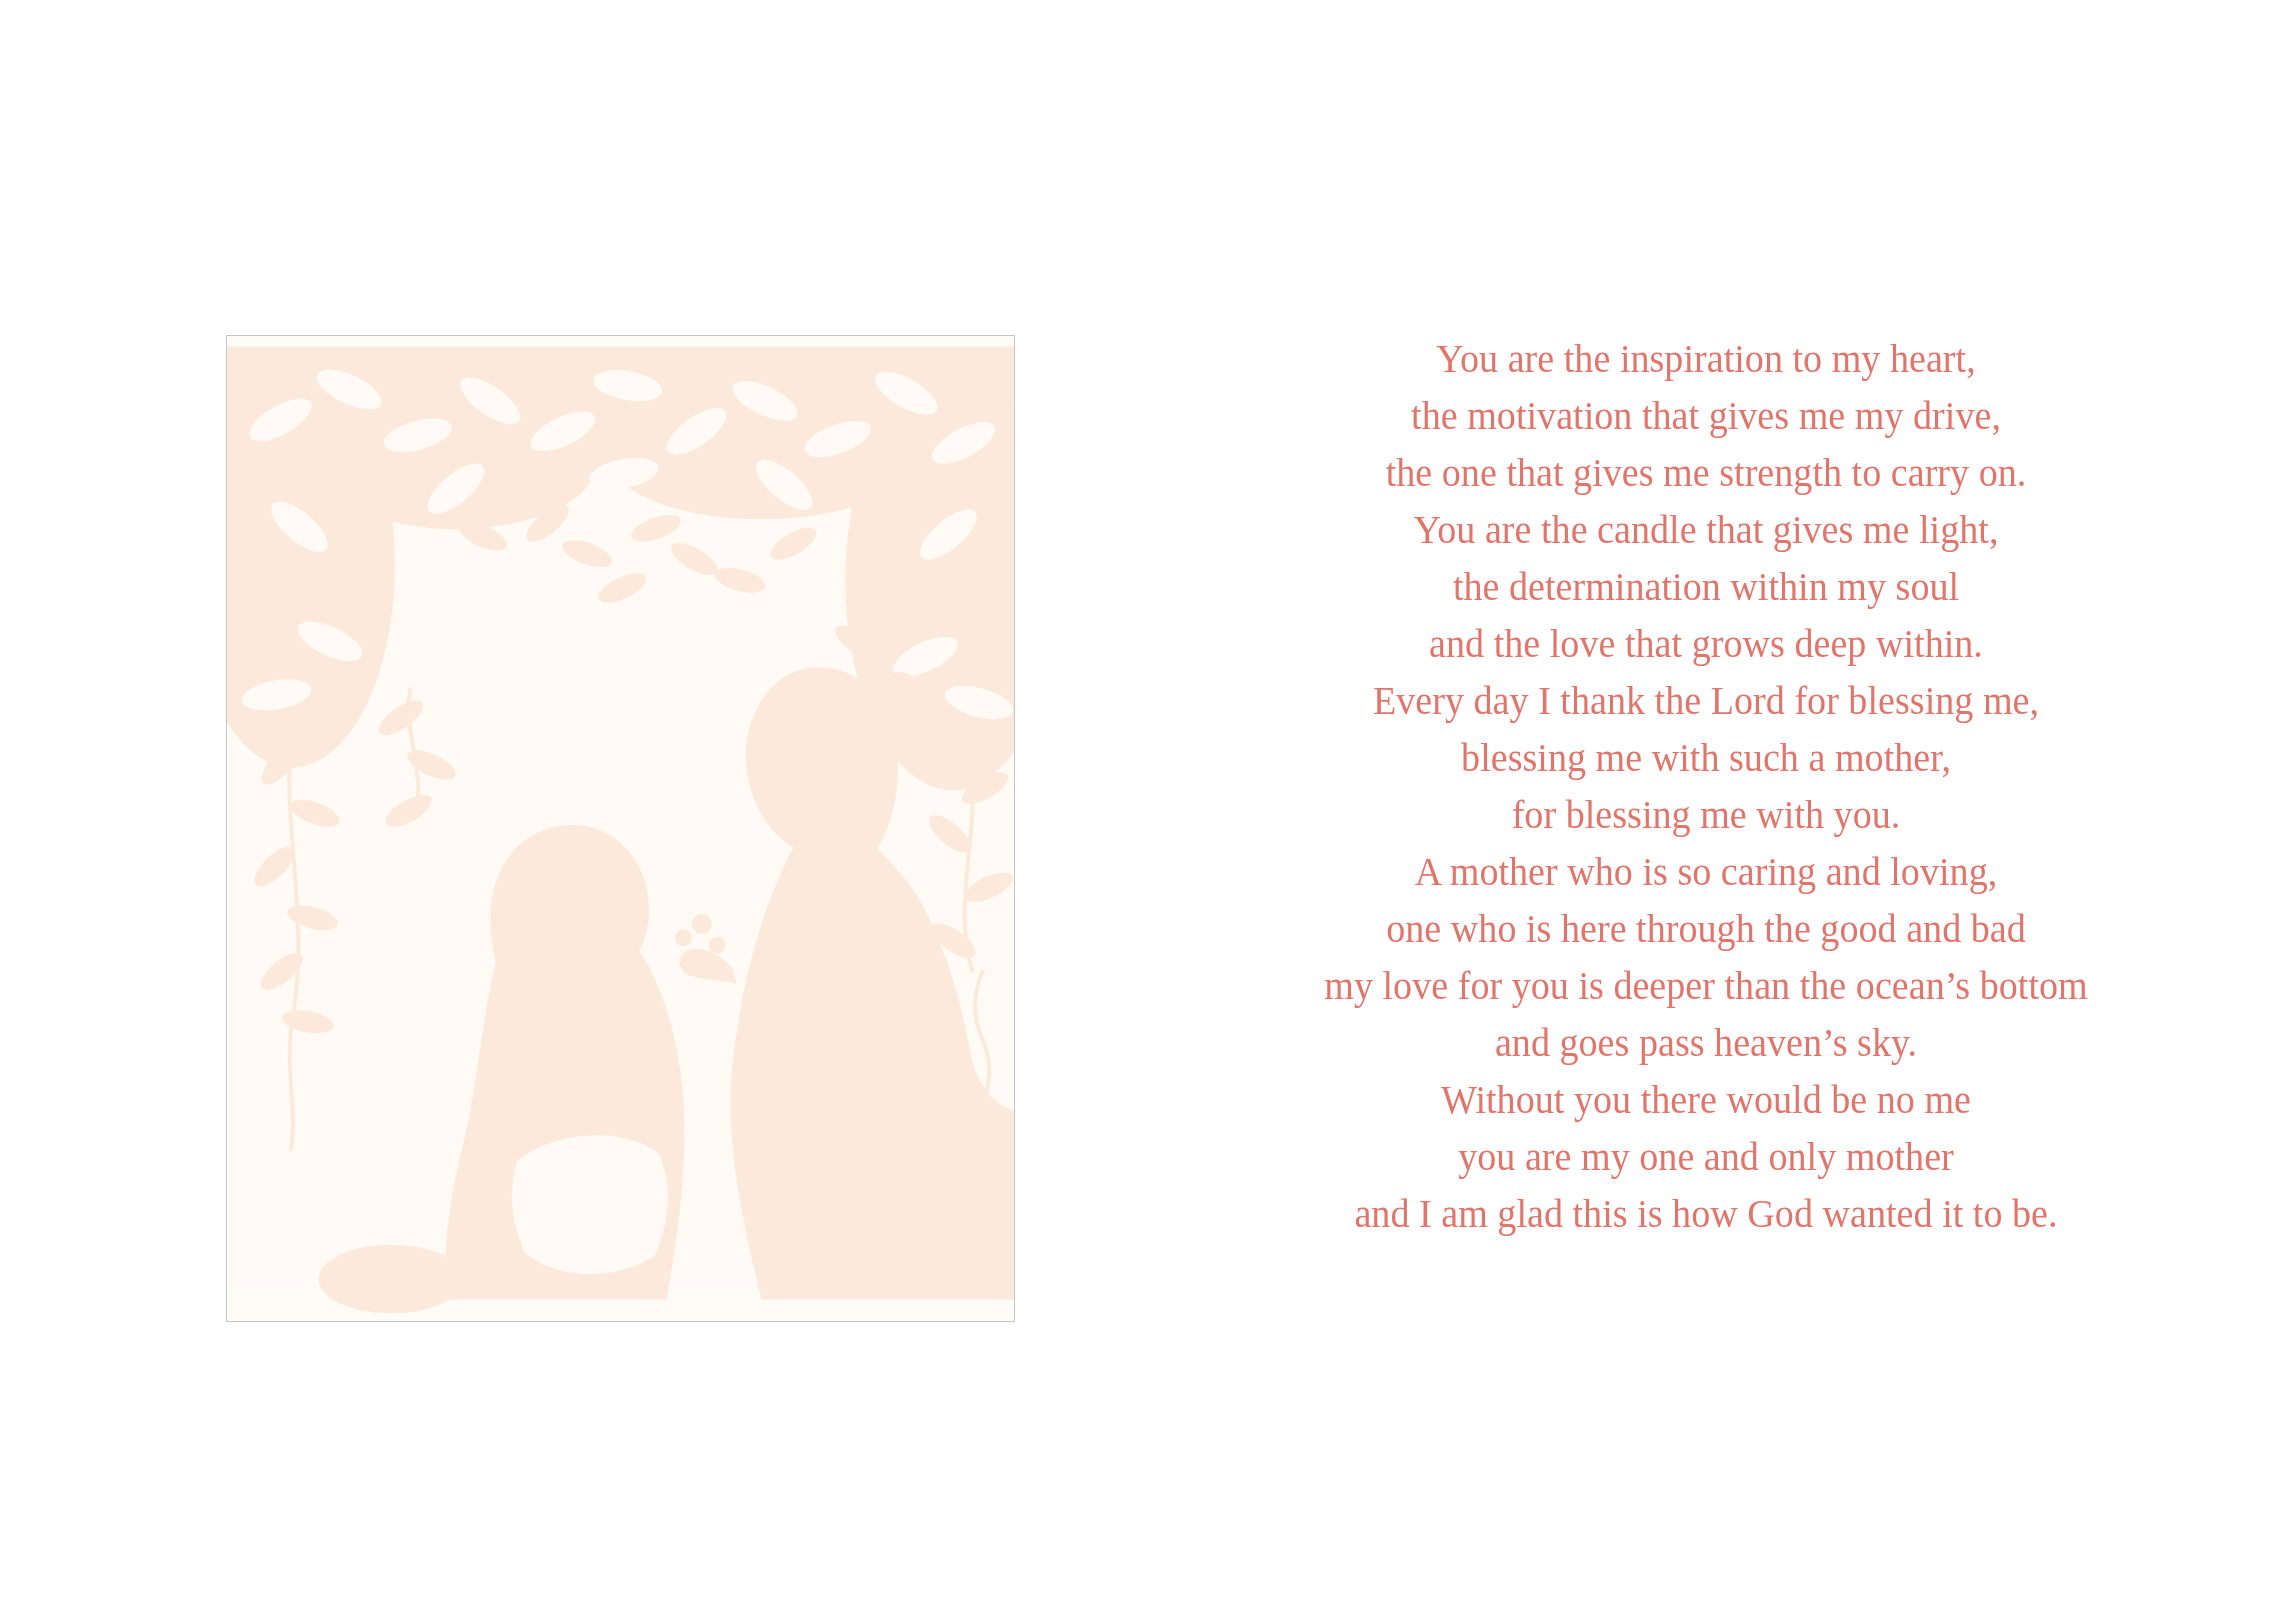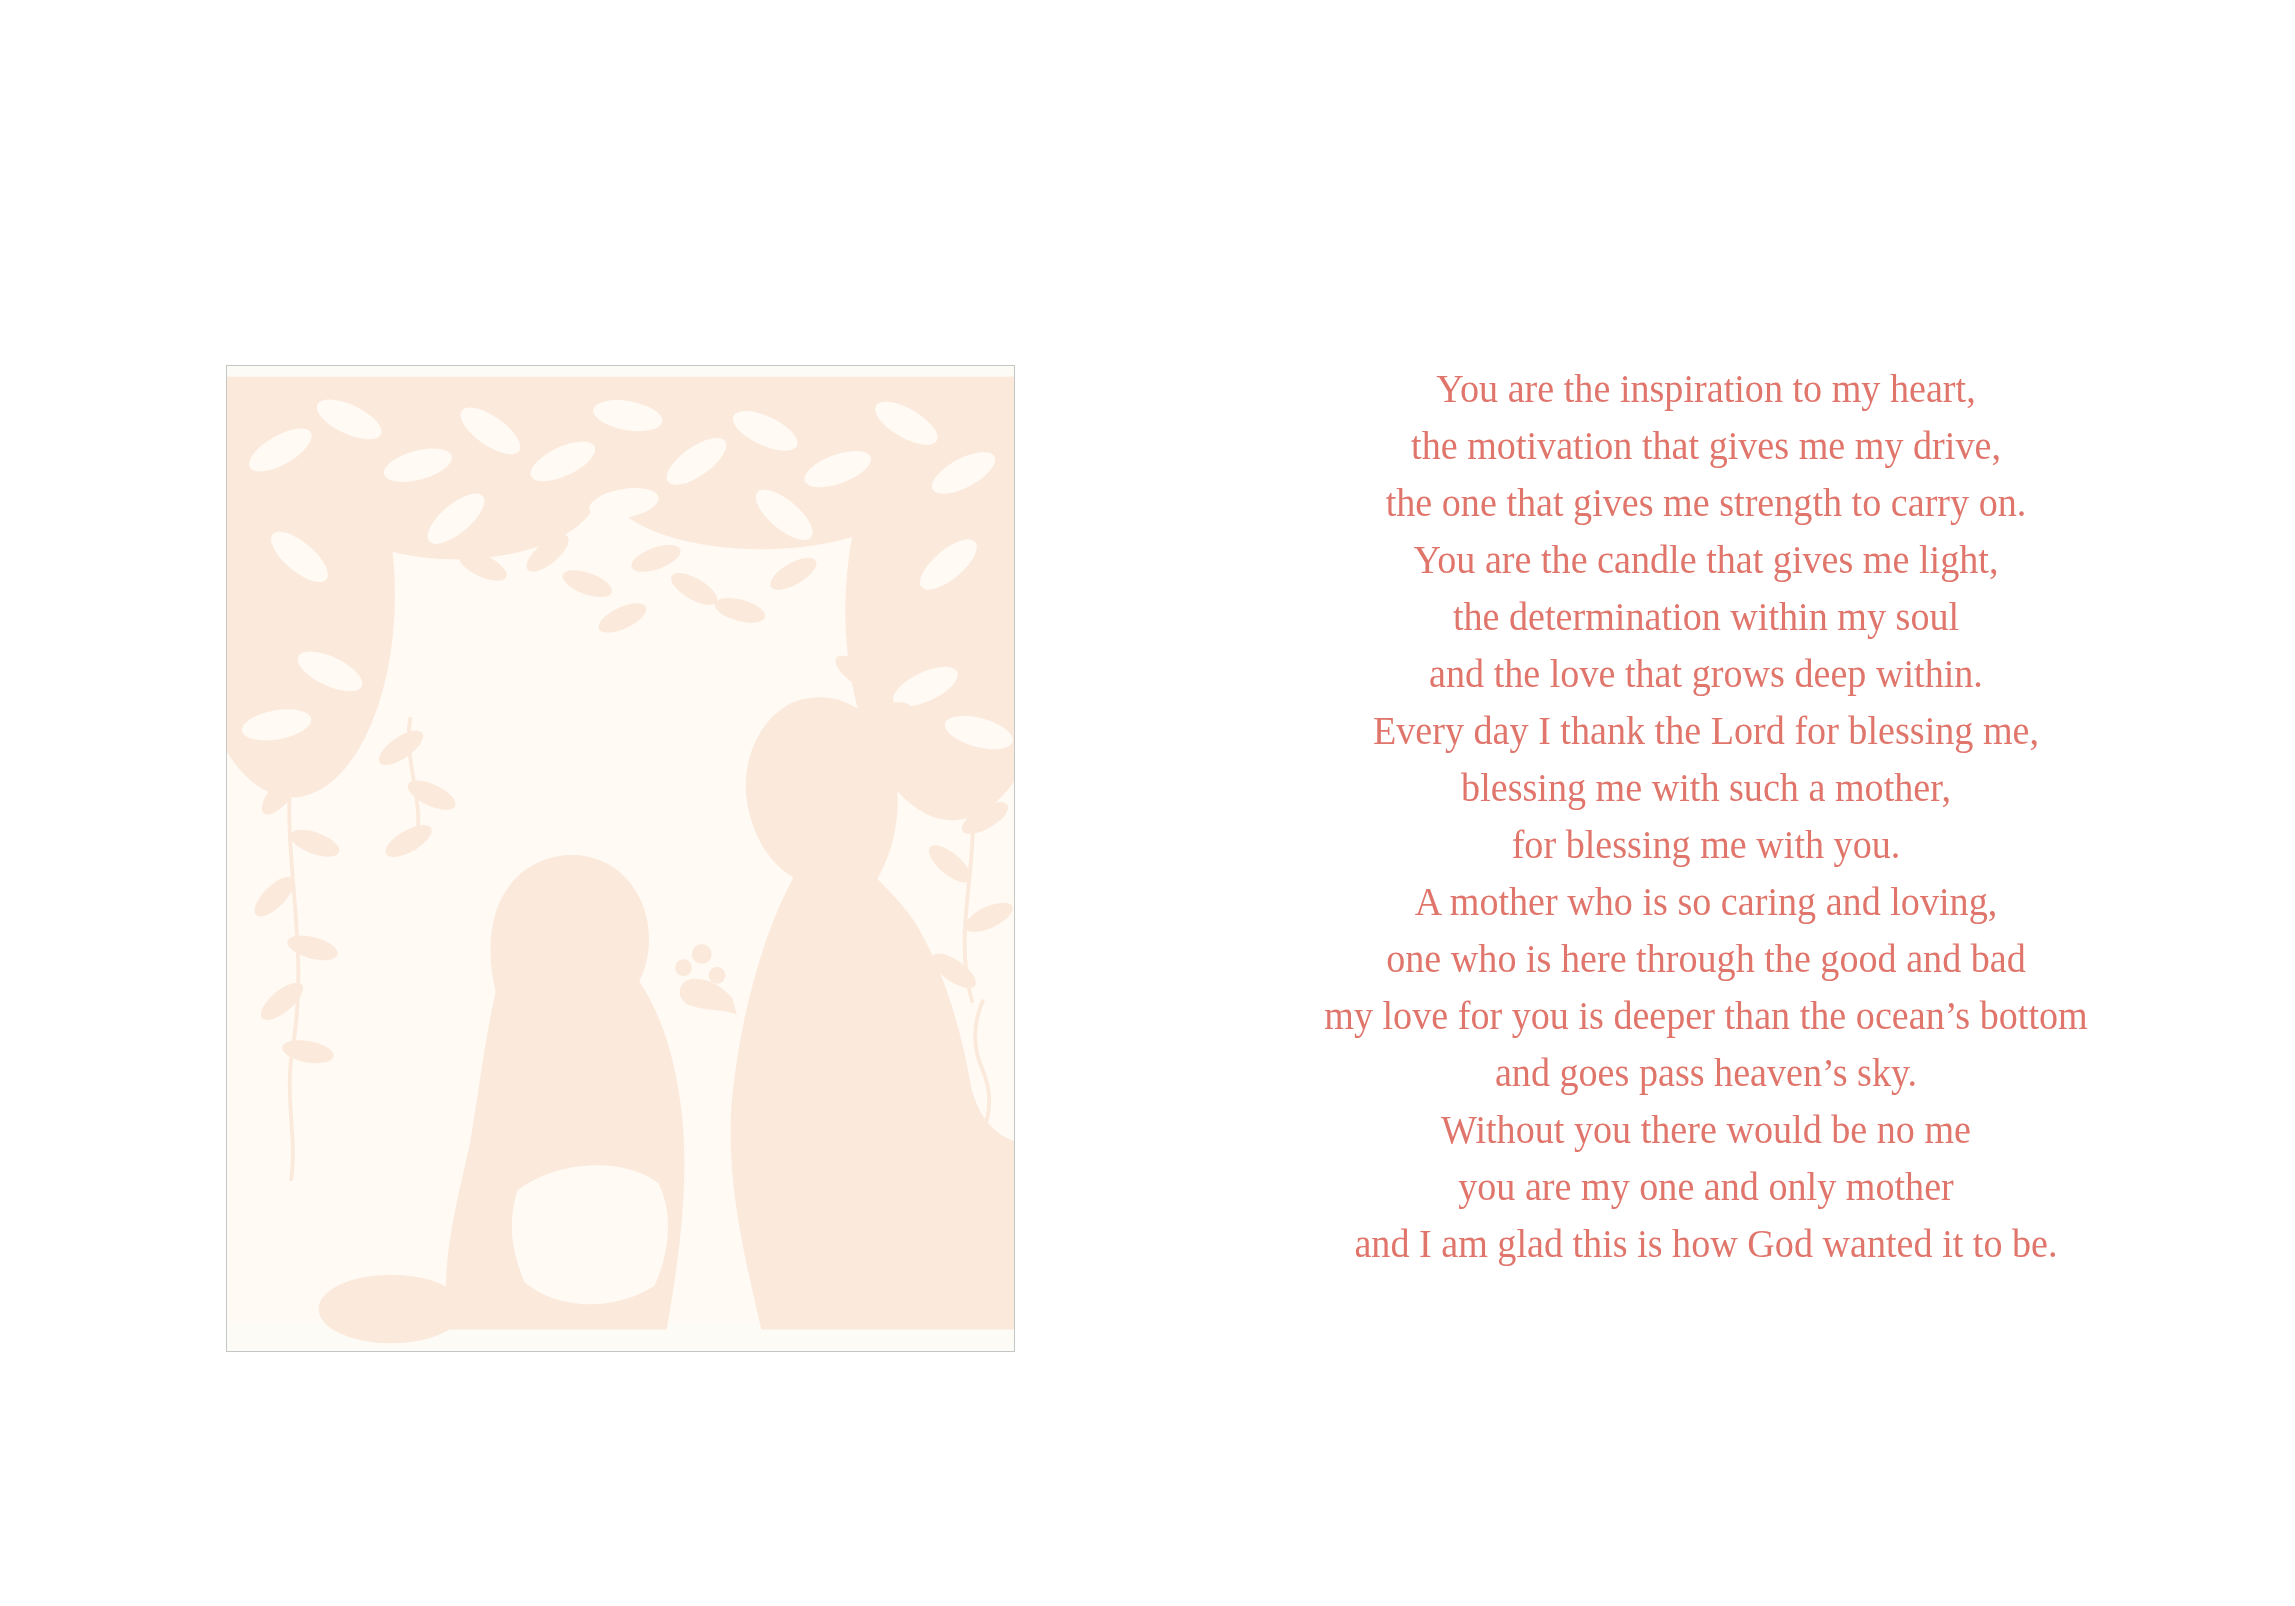--- a/index.html
+++ b/index.html
@@ -38,21 +38,21 @@
     line-height:57px;
     color:var(--poem-text);
     transform:scaleX(0.93);
     transform-origin:50% 0;
   }
   .poem-line{white-space:nowrap;}
 </style>
 </head>
 <body>
 
-<div style="position:absolute;inset:0;margin-top:30px;">
+<div style="position:absolute;inset:0;">
 
   <figure class="card-image">
     <svg viewBox="0 0 1031 1290" preserveAspectRatio="none">
 
       <rect class="cream" x="0" y="0" width="1031" height="1290"></rect>
       <rect class="strip" x="0" y="0" width="1031" height="18"></rect>
       <rect class="strip" x="0" y="1252" width="1031" height="38"></rect>
 
       <g>
         <rect class="peach" x="0" y="14" width="1031" height="118"></rect>

